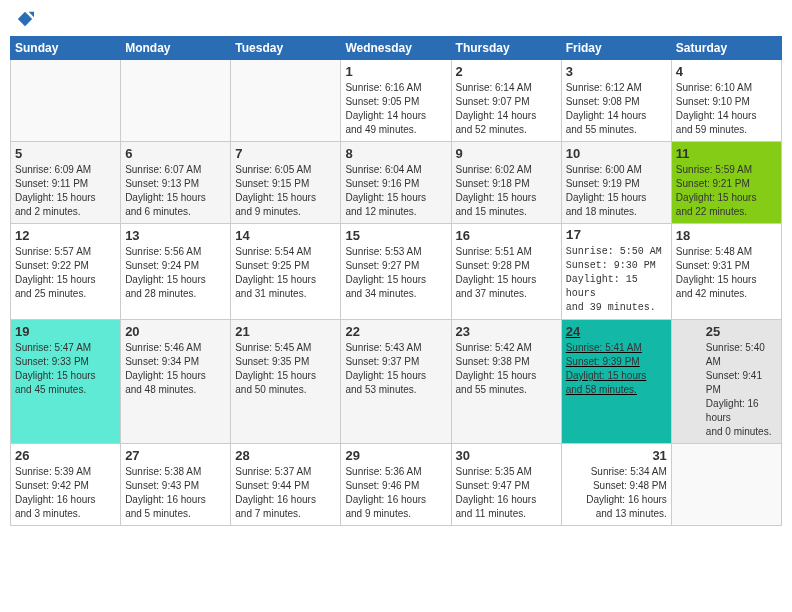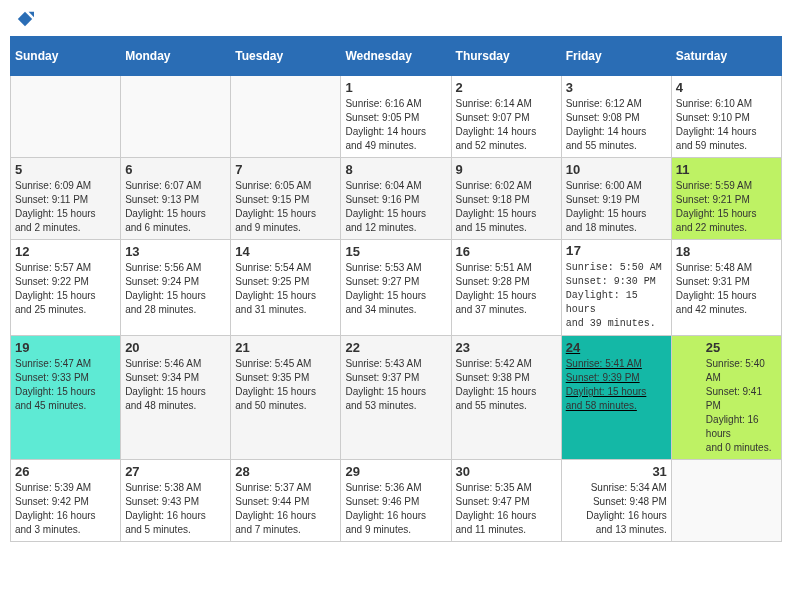--- a/index.html
+++ b/index.html
@@ -54,21 +54,21 @@
       color: #555;
     }
     .calendar {
       width: 100%;
       border-collapse: collapse;
       font-size: 10.5px;
     }
     .calendar th {
       background-color: #2a6db5;
       color: white;
-      padding: 12px 4px;
+      padding: 4px 4px;
       text-align: left;
       font-size: 12px;
       border: 1px solid #2a6db5;
     }
     .calendar td {
       border: 1px solid #ccc;
       vertical-align: top;
       padding: 4px 4px;
       min-height: 80px;
       width: calc(100% / 7);
@@ -170,21 +170,21 @@
           <div class="day-info">Sunrise: 6:04 AM<br>Sunset: 9:16 PM<br>Daylight: 15 hours<br>and 12 minutes.</div>
         </td>
         <td style="background-color: rgb(245, 245, 245);">
           <div class="day-number">9</div>
           <div class="day-info">Sunrise: 6:02 AM<br>Sunset: 9:18 PM<br>Daylight: 15 hours<br>and 15 minutes.</div>
         </td>
         <td style="background-color: rgb(245, 245, 245);">
           <div class="day-number">10</div>
           <div class="day-info">Sunrise: 6:00 AM<br>Sunset: 9:19 PM<br>Daylight: 15 hours<br>and 18 minutes.</div>
         </td>
-        <td style="background-color: #bef264;">
+        <td style="background-color: #84cc16;">
           <div class="day-number">11</div>
           <div class="day-info">Sunrise: 5:59 AM<br>Sunset: 9:21 PM<br>Daylight: 15 hours<br>and 22 minutes.</div>
         </td>
       </tr>
       <tr>
         <td style="background-color: rgb(255, 255, 255);">
           <div class="day-number">12</div>
           <div class="day-info">Sunrise: 5:57 AM<br>Sunset: 9:22 PM<br>Daylight: 15 hours<br>and 25 minutes.</div>
         </td>
         <td style="background-color: rgb(255, 255, 255);">
@@ -230,21 +230,21 @@
           <div class="day-info">Sunrise: 5:43 AM<br>Sunset: 9:37 PM<br>Daylight: 15 hours<br>and 53 minutes.</div>
         </td>
         <td style="background-color: rgb(245, 245, 245);">
           <div class="day-number">23</div>
           <div class="day-info">Sunrise: 5:42 AM<br>Sunset: 9:38 PM<br>Daylight: 15 hours<br>and 55 minutes.</div>
         </td>
         <td style="background-color: #14b8a6; text-decoration: underline;">
           <div class="day-number">24</div>
           <div class="day-info">Sunrise: 5:41 AM<br>Sunset: 9:39 PM<br>Daylight: 15 hours<br>and 58 minutes.</div>
         </td>
-        <td style="background-color: #bef264; padding-left: 34px;">
+        <td style="background-color: #e5e5e5; padding-left: 34px;">
           <div class="day-number">25</div>
           <div class="day-info">Sunrise: 5:40 AM<br>Sunset: 9:41 PM<br>Daylight: 16 hours<br>and 0 minutes.</div>
         </td>
       </tr>
       <tr>
         <td style="background-color: rgb(255, 255, 255);">
           <div class="day-number">26</div>
           <div class="day-info">Sunrise: 5:39 AM<br>Sunset: 9:42 PM<br>Daylight: 16 hours<br>and 3 minutes.</div>
         </td>
         <td style="background-color: rgb(255, 255, 255);">

